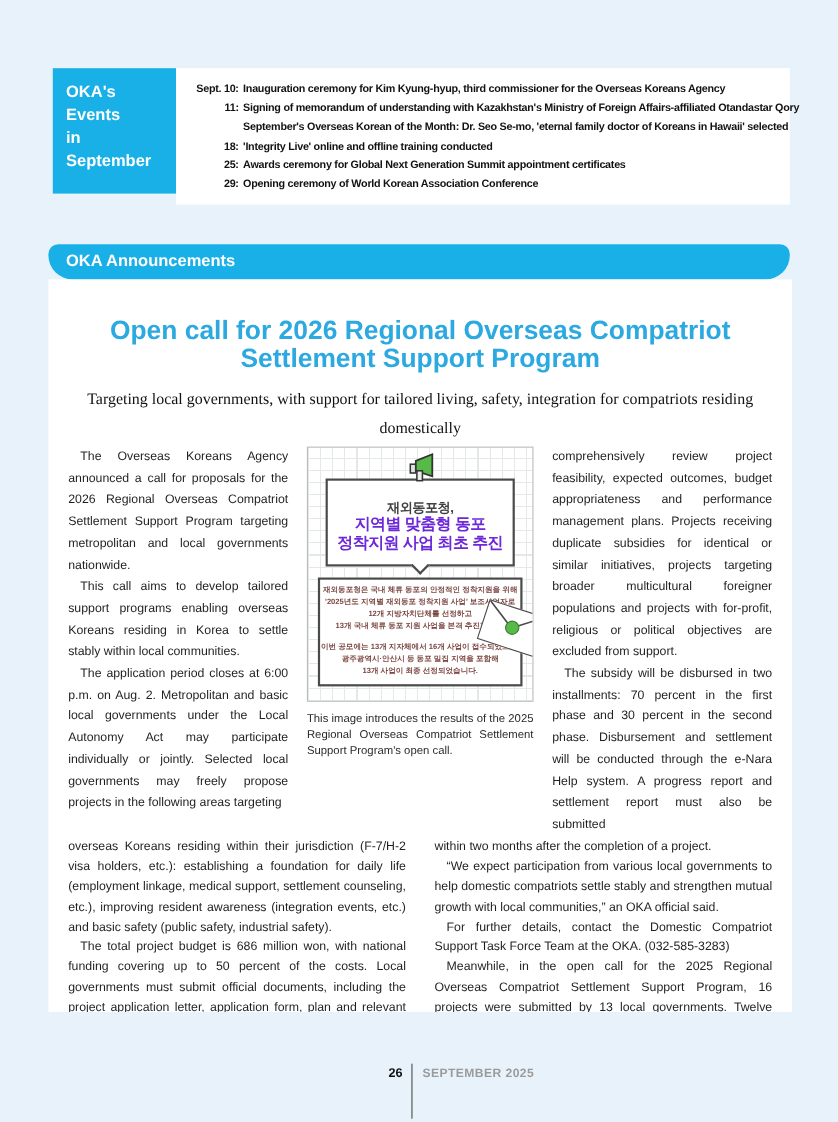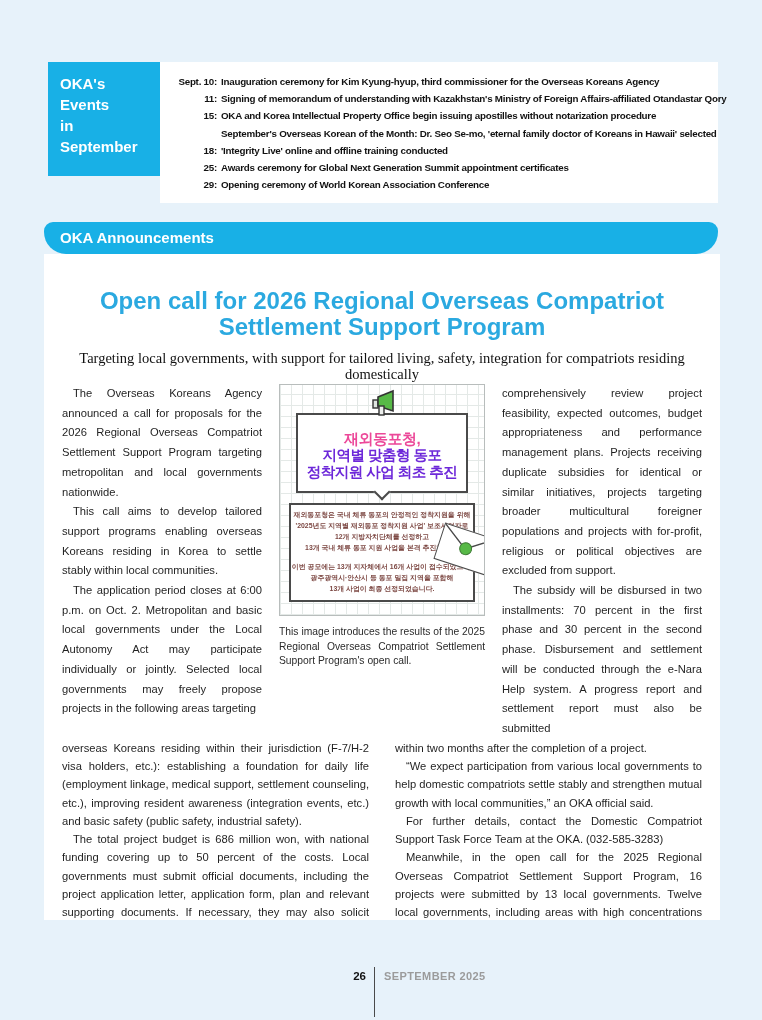--- a/index.html
+++ b/index.html
@@ -31,21 +31,21 @@
     color:#fff; font-weight:bold; font-size:15px; line-height:31px; padding-left:16px;
   }
 
   
   .card { position:absolute; left:44px; top:254px; width:676px; height:666px; background:#fff; padding:34px 18px 0 18px; overflow:hidden; }
   .title {
     text-align:center; color:#2ba9e0; font-size:24px; line-height:26px; font-weight:bold;
     max-width:600px; margin:0 auto;
   }
   .subtitle {
-    font-family:"Liberation Serif", serif; text-align:center; font-size:14.5px; line-height:16px;
+    font-family:"Liberation Serif", serif; text-align:center; font-size:14.5px; line-height:27px;
     color:#111; max-width:614px; margin:10px auto 0 auto;
   }
   .cols { display:flex; justify-content:space-between; margin-top:2px; }
   .col { width:200px; }
   .col p, .wcol p { font-size:11.2px; line-height:19.7px; text-align:justify; text-indent:11px; color:#1f1f1f; }
   .wcol p { line-height:18.3px; }
   p.cont { text-indent:0; }
 
   .figure { width:206px; }
   .infographic {
@@ -59,21 +59,21 @@
   .bubble {
     position:absolute; left:16px; right:16px; top:28px; height:80px;
     background:#fff; border:2px solid #4a4a4a; z-index:1;
     display:flex; flex-direction:column; align-items:center; justify-content:center; padding-top:6px;
   }
   .bubble-tail {
     position:absolute; left:50%; bottom:-7px; width:12px; height:12px; background:#fff;
     border-right:2px solid #4a4a4a; border-bottom:2px solid #4a4a4a;
     transform:translateX(-50%) rotate(45deg);
   }
-  .ig-line1 { color:#ec4899; font-weight:bold; font-size:15px; line-height:16px; letter-spacing:-0.5px; }
+  .ig-line1 { color:#404040; font-weight:bold; font-size:12px; line-height:16px; letter-spacing:-0.5px; }
   .ig-line2, .ig-line3 { color:#6d28d9; font-weight:bold; font-size:14.5px; line-height:17px; letter-spacing:-0.5px; }
   .igbox {
     position:absolute; left:9px; right:9px; top:118px; bottom:13px;
     background:#fff; border:2px solid #4a4a4a; z-index:1;
     display:flex; flex-direction:column; align-items:center; justify-content:center;
   }
   .igbox .gap { height:9px; }
   .ig-small { color:#7c4742; font-weight:600; font-size:6.9px; line-height:10.8px; text-align:center; white-space:nowrap; }
   .envelope {
     position:absolute; right:-8px; top:145px; width:54px; height:38px; background:#fff;
@@ -104,24 +104,20 @@
     <div class="events-list">
       <div class="evt-row">
         <span class="evt-date">Sept. 10:</span>
         <span class="evt-text">Inauguration ceremony for Kim Kyung-hyup, third commissioner for the Overseas Koreans Agency</span>
       </div>
       <div class="evt-row">
         <span class="evt-date">11:</span>
         <span class="evt-text">Signing of memorandum of understanding with Kazakhstan's Ministry of Foreign Affairs-affiliated Otandastar Qory</span>
       </div>
       <div class="evt-row">
-        <span class="evt-date">15:</span>
-        <span class="evt-text">OKA and Korea Intellectual Property Office begin issuing apostilles without notarization procedure</span>
-      </div>
-      <div class="evt-row">
         <span class="evt-date"></span>
         <span class="evt-text">September's Overseas Korean of the Month: Dr. Seo Se-mo, 'eternal family doctor of Koreans in Hawaii' selected</span>
       </div>
       <div class="evt-row">
         <span class="evt-date">18:</span>
         <span class="evt-text">'Integrity Live' online and offline training conducted</span>
       </div>
       <div class="evt-row">
         <span class="evt-date">25:</span>
         <span class="evt-text">Awards ceremony for Global Next Generation Summit appointment certificates</span>
@@ -138,21 +134,21 @@
   </div>
 
   <section class="card">
     <h1 class="title">Open call for 2026 Regional Overseas Compatriot Settlement Support Program</h1>
     <p class="subtitle cont">Targeting local governments, with support for tailored living, safety, integration for compatriots residing domestically</p>
 
     <div class="cols">
       <div class="col">
         <p>The Overseas Koreans Agency announced a call for proposals for the 2026 Regional Overseas Compatriot Settlement Support Program targeting metropolitan and local governments nationwide.</p>
         <p>This call aims to develop tailored support programs enabling overseas Koreans residing in Korea to settle stably within local communities.</p>
-        <p>The application period closes at 6:00 p.m. on Oct. 2. Metropolitan and basic local governments under the Local Autonomy Act may participate individually or jointly. Selected local governments may freely propose projects in the following areas targeting</p>
+        <p>The application period closes at 6:00 p.m. on Aug. 2. Metropolitan and basic local governments under the Local Autonomy Act may participate individually or jointly. Selected local governments may freely propose projects in the following areas targeting</p>
       </div>
 
       <figure class="figure">
         <div class="infographic">
           <span class="mega">
             <svg width="34" height="32" viewBox="0 0 34 32">
               <rect x="7" y="13" width="5" height="8" fill="#dfe4e0" stroke="#333" stroke-width="1.4"></rect>
               <polygon points="12,10 27,4 27,24 12,19" fill="#57b947" stroke="#333" stroke-width="1.6"></polygon>
               <rect x="13" y="19" width="5" height="9" fill="#eceeec" stroke="#333" stroke-width="1.4"></rect>
             </svg>

